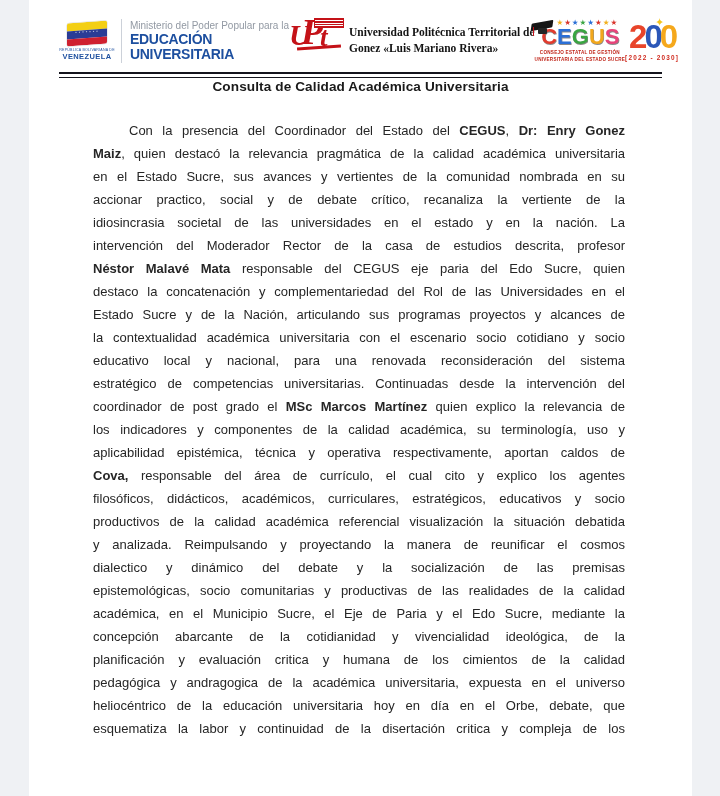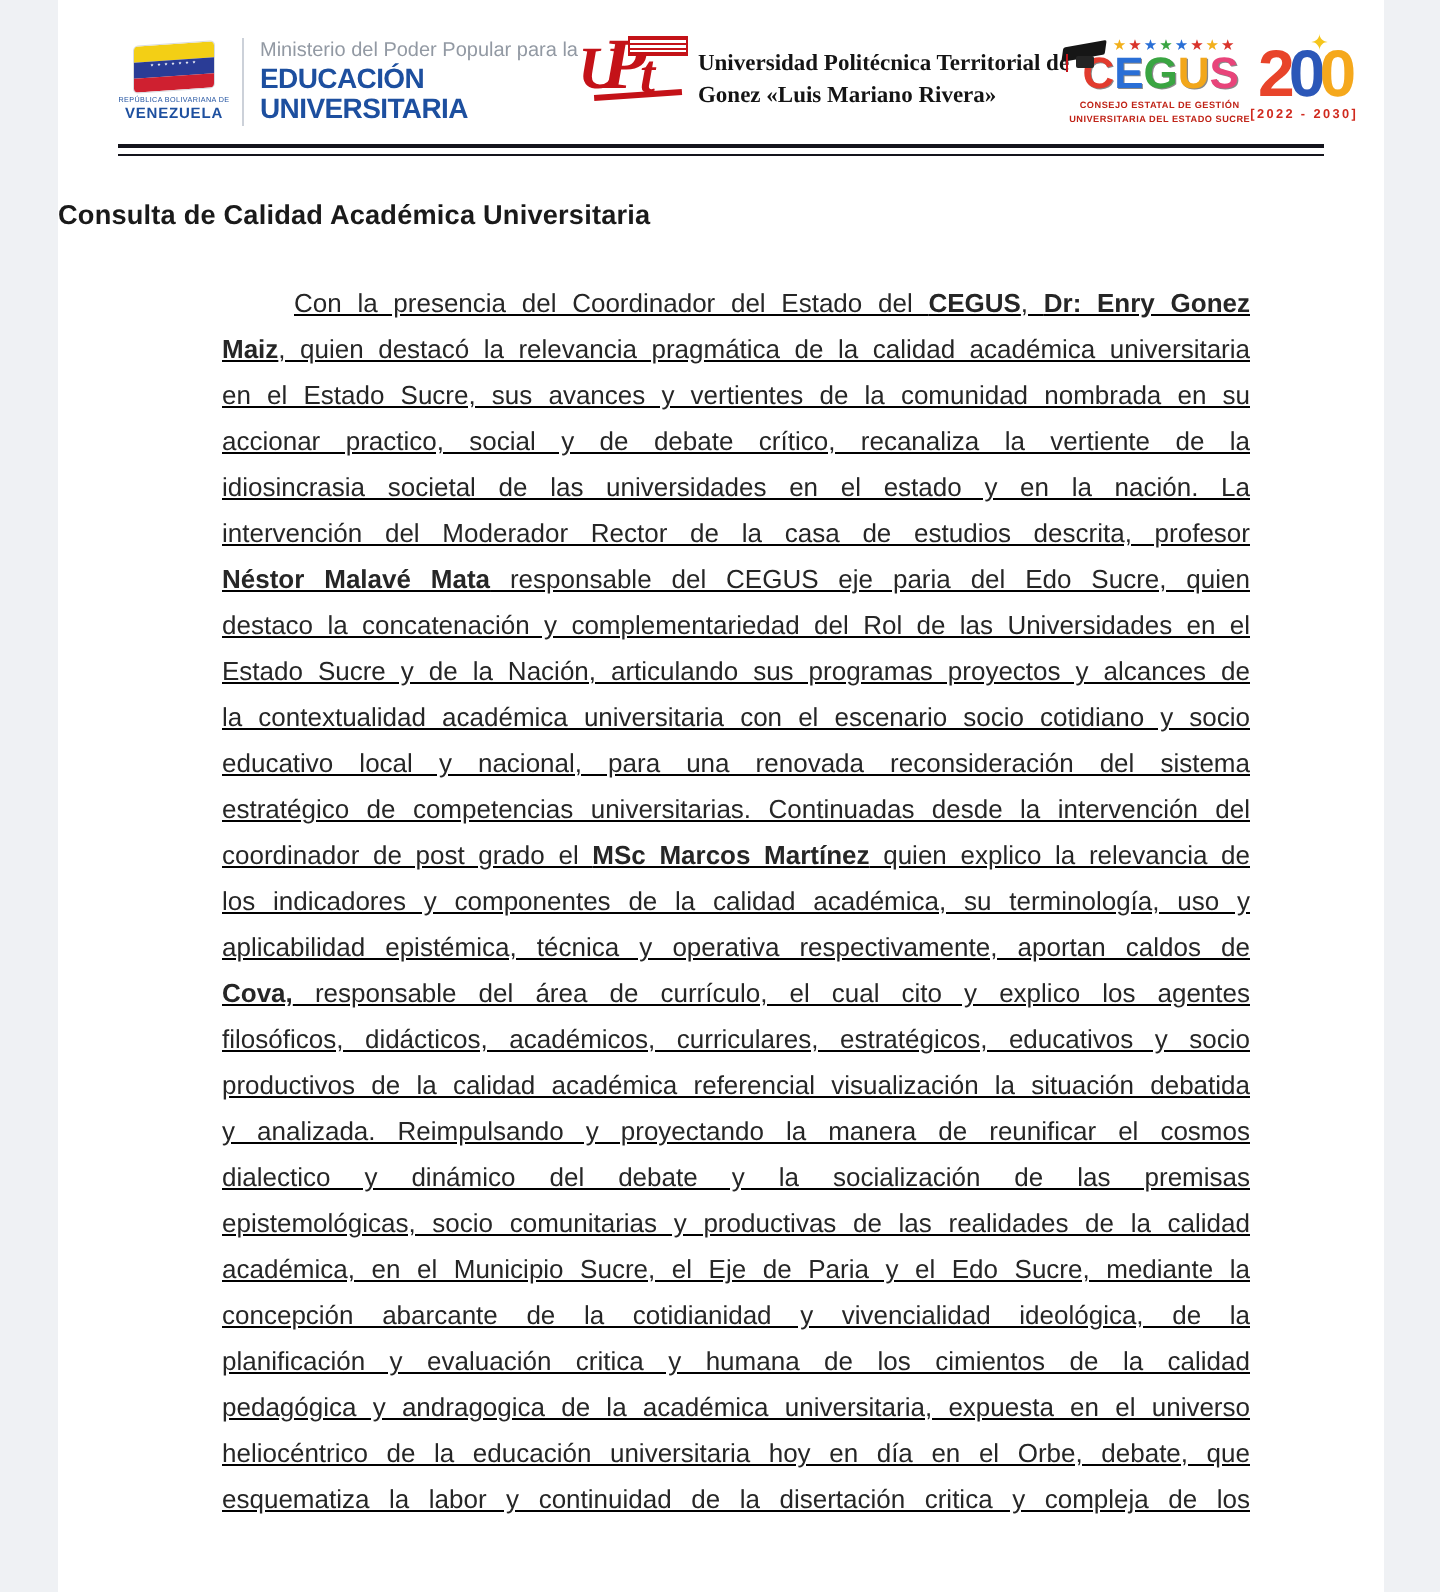--- a/index.html
+++ b/index.html
@@ -45,23 +45,23 @@
   .cegus-cap{position:absolute;left:-4px;top:0;width:24px;height:16px;}
   .cap-top{position:absolute;left:0;top:3px;width:22px;height:7px;background:#161616;transform:rotate(-10deg) skewX(-18deg);border-radius:1px;}
   .cap-base{position:absolute;left:7px;top:9px;width:9px;height:6px;background:#242424;border-radius:1px;}
   .cap-tassel{position:absolute;left:2px;top:8px;width:1.6px;height:9px;background:#c41218;}
   .cegus-caption{font-size:4.6px;font-weight:bold;text-align:center;line-height:1.5;margin-top:1.5px;letter-spacing:.25px;white-space:nowrap;}
   .bicent{position:relative;display:flex;flex-direction:column;align-items:center;}
   .bicent-digits{display:flex;font-size:33px;font-weight:800;line-height:.95;letter-spacing:-3px;font-family:"Liberation Sans",sans-serif;}
   .bicent-star{position:absolute;top:-4px;left:30px;font-size:11px;line-height:1;}
   .bicent-years{font-size:6.4px;font-weight:bold;letter-spacing:1.2px;margin-top:1px;white-space:nowrap;}
   .header-rule{margin:4px 30px 0 30px;height:3px;border-top:2.6px solid #14141c;border-bottom:1px solid #14141c;}
-  .doc-title{text-align:left;font-size:13.6px;font-weight:bold;color:#1a1a1a;margin-top:22px;letter-spacing:.1px;}
+  .doc-title{text-align:center;font-size:13.6px;font-weight:bold;color:#1a1a1a;margin-top:1px;letter-spacing:.1px;}
   
-  .body-text{margin:25px 67px 0 82px;text-decoration:underline;}
+  .body-text{margin:25px 67px 0 64px;}
   .pline{
     font-size:13px;line-height:23px;color:#262626;
     text-align:justify;text-align-last:justify;
     overflow:hidden;white-space:normal;
   }
   .pline.indent{text-indent:36px;}
   .pline .b{font-weight:bold;}
 </style>
 </head>
 <body style="background: rgb(239, 241, 244);">

